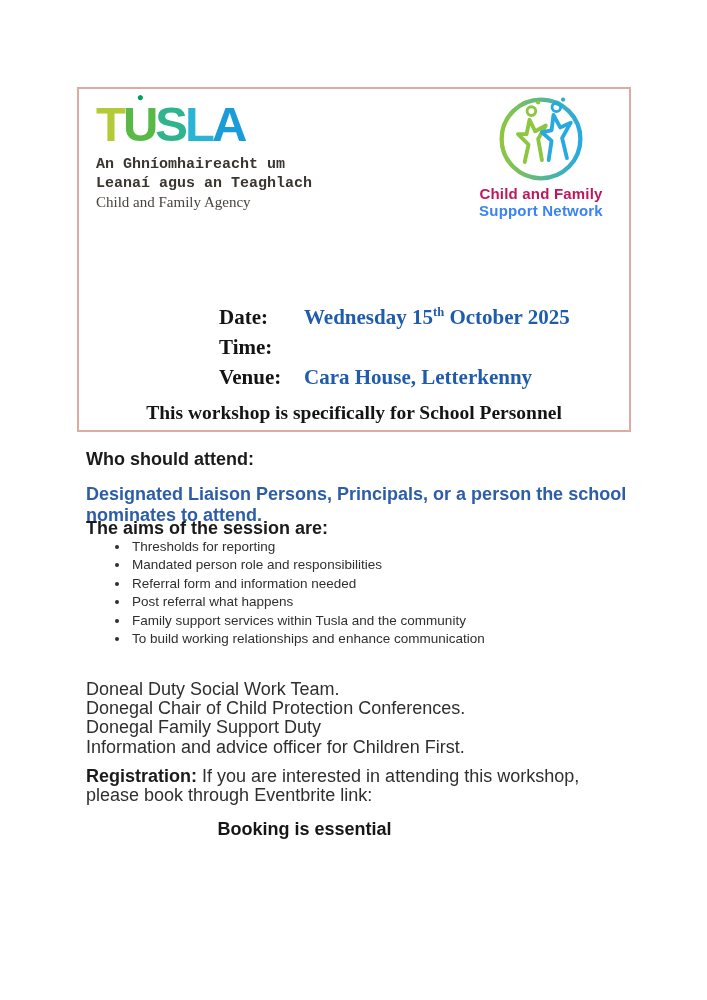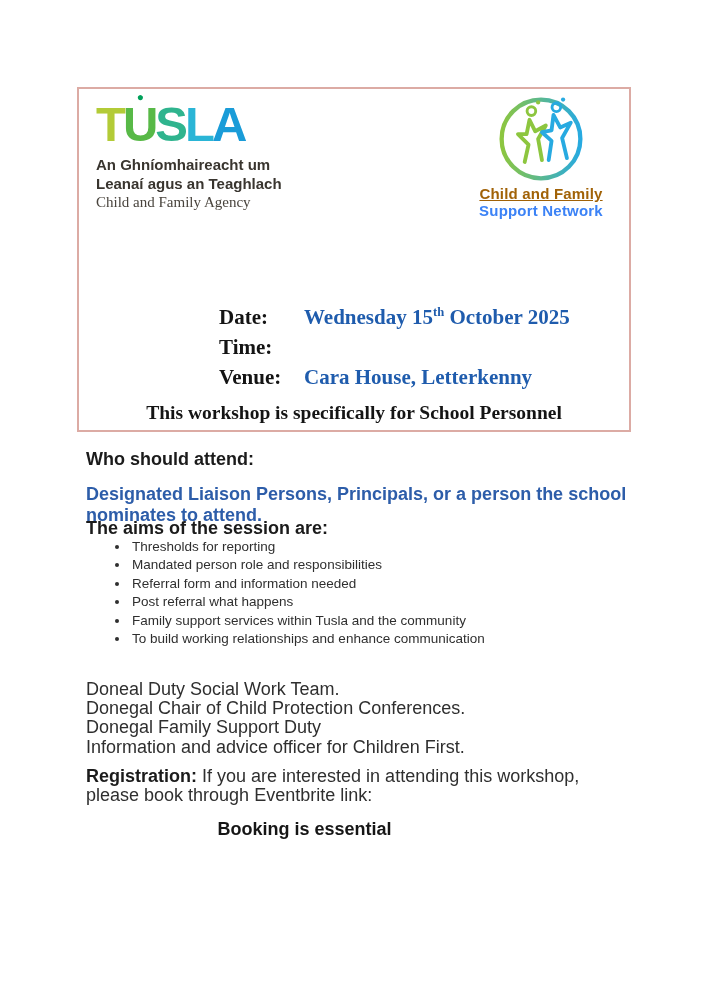--- a/index.html
+++ b/index.html
@@ -21,21 +21,21 @@
     font-family:"Liberation Sans", sans-serif; font-weight:bold;
     font-size:49px; line-height:1.06; letter-spacing:-3px; padding-top:5px;
     white-space:nowrap;
   }
   .u-holder { position:relative; display:inline-block; }
   .u-dot {
     position:absolute; top:-8px; left:54%; transform:translateX(-50%);
     font-size:12px; letter-spacing:0; line-height:1;
   }
   .irish {
-    margin-top:5px; font-family:Liberation Sans, sans-serif; font-weight:bold;
+    margin-top:5px; font-family:Liberation Mono, monospace; font-weight:bold;
     font-size:15px; line-height:1.25; color:#39352f;
   }
   .english {
     font-family:"Liberation Serif", serif; font-size:15px; line-height:1.3;
     color:#49443d;
   }
 
   
   .cfsn-logo { position:absolute; right:4px; top:1px; width:168px; text-align:center; }
   .cfsn-logo svg { display:block; margin:0 auto; }
@@ -111,21 +111,21 @@
           </linearGradient>
         </defs>
         <circle cx="50" cy="51" r="41" fill="none" stroke="url(#cfsngrad)" stroke-width="4.5"></circle>
         <path d="M33 75 L37 57 L26 46 L35 46 L38 31 L44 43 L55 37 L47 51 L51 73" fill="none" stroke="#8dc63f" stroke-width="4" stroke-linecap="round" stroke-linejoin="round"></path>
         <circle cx="40" cy="22" r="4.5" fill="none" stroke="#8dc63f" stroke-width="3"></circle>
         <circle cx="47" cy="13" r="2.2" fill="#8dc63f"></circle>
         <path d="M58 73 L61 53 L51 44 L61 42 L63 26 L70 39 L81 34 L72 50 L77 71" fill="none" stroke="#27aae1" stroke-width="4" stroke-linecap="round" stroke-linejoin="round"></path>
         <circle cx="66" cy="18" r="4.5" fill="none" stroke="#27aae1" stroke-width="3"></circle>
         <circle cx="73" cy="10" r="2.2" fill="#27aae1"></circle>
       </svg>
-      <div class="cfsn-line" style="color: #a16207; text-decoration: underline;">Child and Family</div>
+      <div class="cfsn-line" style="color: #be185d;">Child and Family</div>
       <div class="cfsn-line" style="color: #3b82f6;">Support Network</div>
     </div>
 
 
     <div class="details">
       <div class="detail-row">
         <span class="dlabel">Date:</span>
         <span class="dvalue" style="color: rgb(31, 92, 173);"><span>Wednesday 15</span><sup>th</sup><span> October 2025</span></span>
       </div>
       <div class="detail-row">

